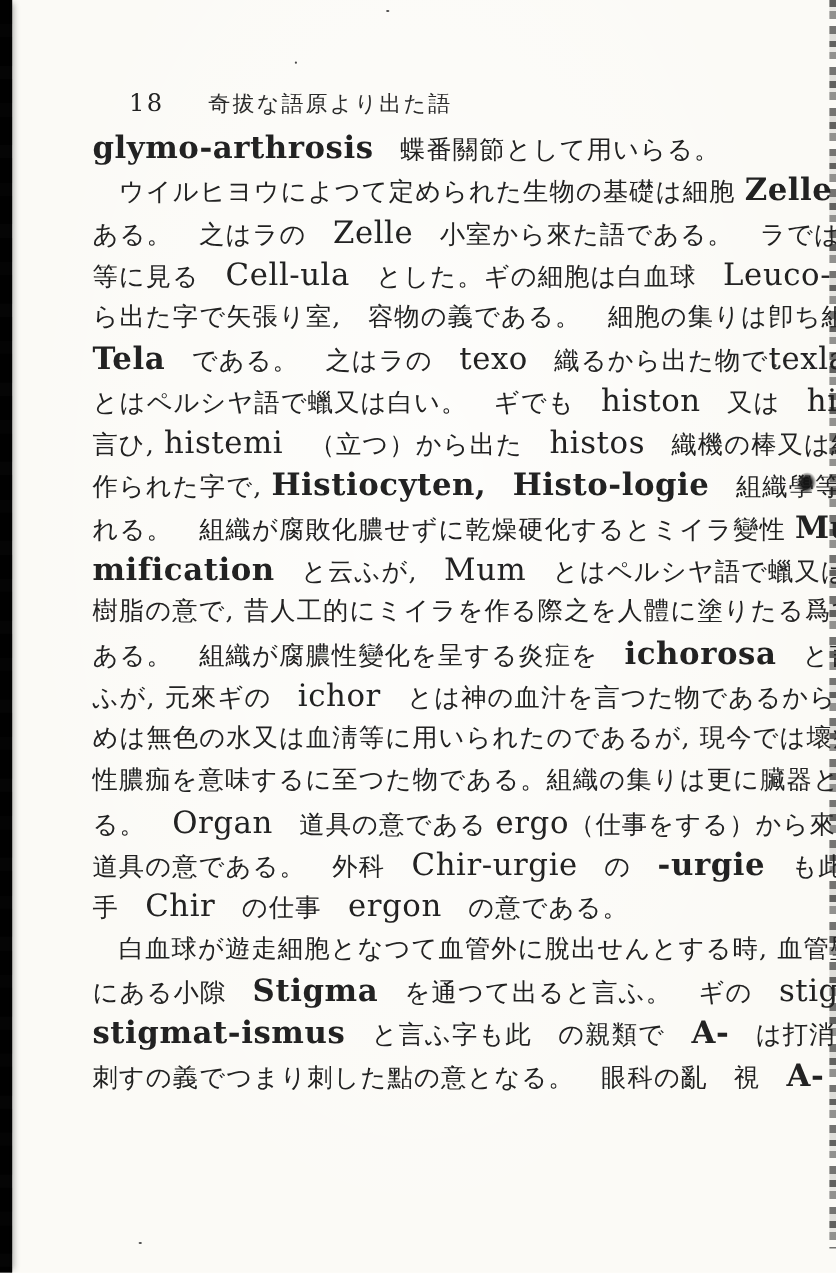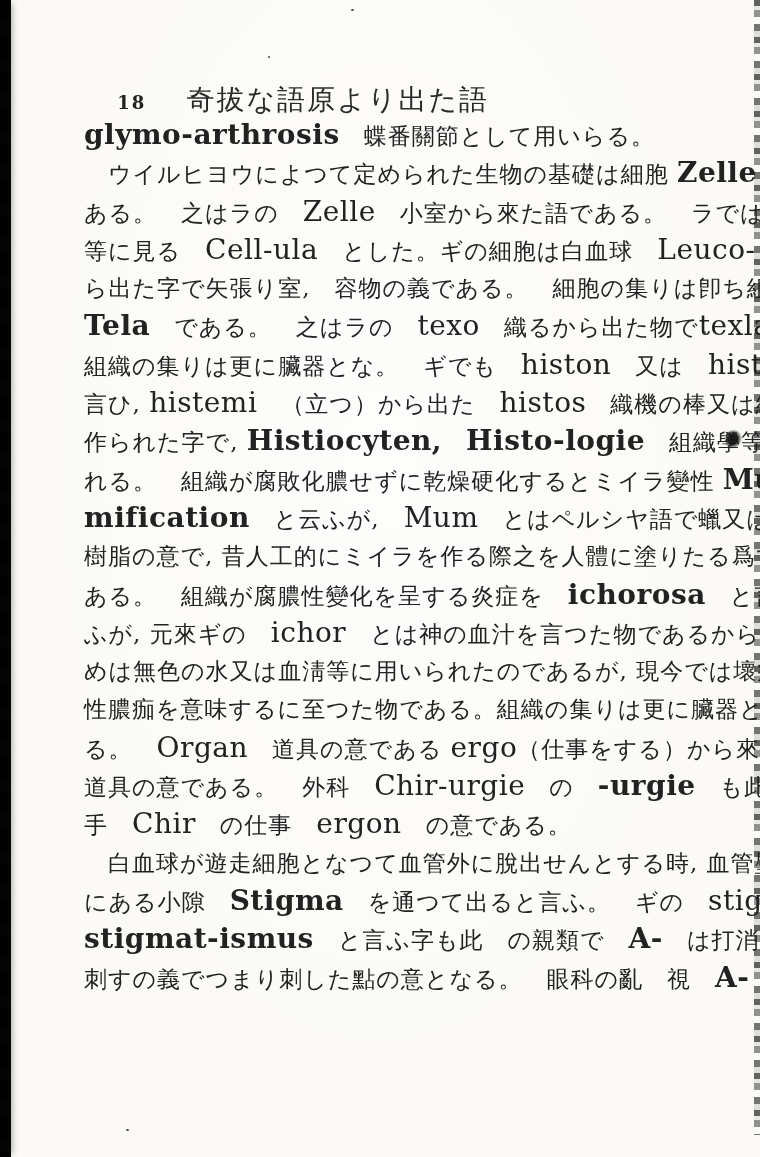--- a/index.html
+++ b/index.html
@@ -44,24 +44,24 @@
   .speck.s1 { left:351px; top:9px;  width:3px; height:2px; }
   .speck.s2 { left:268px; top:56px; width:2px; height:2px; }
   .speck.s3 { left:703px; top:331px; width:3px; height:3px; }
   .speck.s4 { left:126px; top:1129px; width:3px; height:2px; }
 
   .running-head {
     position:absolute; left:97px; top:62px;
     white-space:pre;
   }
   .page-num {
-    font-weight:700; font-size:18px; letter-spacing:2px; color:#222;
+    font-weight:400; font-size:22px; letter-spacing:2px; color:#222;
   }
   .head-title {
-    font-size:28px; letter-spacing:2px; margin-left:40px; color:#2a2a2a;
+    font-size:20px; letter-spacing:2px; margin-left:40px; color:#2a2a2a;
   }
 
   .text-block {
     position:absolute; left:84px; top:116px; width:660px;
   }
   .line {
     display:block;
     height:38.3px;
     line-height:38.3px;
     font-size:23px;
@@ -88,21 +88,21 @@
     <span class="page-num">18</span><span class="head-title">奇拔な語原より出た語</span>
   </div>
 
   <div class="text-block">
       <div class="line"><span class="lat b">glymo-arthrosis</span><span class="jp">　蝶番關節として用いらる。</span></div>
       <div class="line"><span class="jp">　ウイルヒヨウによつて定められた生物の基礎は細胞 </span><span class="lat b">Zelle</span><span class="jp"> で</span></div>
       <div class="line"><span class="jp">ある。　之はラの　</span><span class="lat">Zelle</span><span class="jp">　小室から來た語である。　ラでは之を</span></div>
       <div class="line"><span class="jp">等に見る　</span><span class="lat">Cell-ula</span><span class="jp">　とした。ギの細胞は白血球　</span><span class="lat">Leuco-</span><span class="jp"> </span><span class="lat b">cyten</span></div>
       <div class="line"><span class="jp">ら出た字で矢張り室,　容物の義である。　細胞の集りは卽ち組織</span></div>
       <div class="line"><span class="lat b">Tela</span><span class="jp">　である。　之はラの　</span><span class="lat">texo</span><span class="jp">　織るから出た物で</span><span class="lat">texla</span><span class="jp">　織</span></div>
-      <div class="line"><span class="jp">組織の集りは更に臟器とな。　ギでも　</span><span class="lat">histon</span><span class="jp">　又は　</span><span class="lat">histon</span></div>
+      <div class="line"><span class="jp">とはペルシヤ語で蠟又は白い。　ギでも　</span><span class="lat">histon</span><span class="jp">　又は　</span><span class="lat">histon</span></div>
       <div class="line"><span class="jp">言ひ, </span><span class="lat">histemi</span><span class="jp">　（立つ）から出た　</span><span class="lat">histos</span><span class="jp">　織機の棒又は組織から</span></div>
       <div class="line"><span class="jp">作られた字で, </span><span class="lat b">Histiocyten,</span><span class="jp">　</span><span class="lat b">Histo-logie</span><span class="jp">　組織學等に見ら</span></div>
       <div class="line"><span class="jp">れる。　組織が腐敗化膿せずに乾燥硬化するとミイラ變性 </span><span class="lat b">Mu-</span></div>
       <div class="line"><span class="lat b">mification</span><span class="jp">　と云ふが,　</span><span class="lat">Mum</span><span class="jp">　とはペルシヤ語で蠟又は白い</span></div>
       <div class="line"><span class="jp">樹脂の意で, 昔人工的にミイラを作る際之を人體に塗りたる爲で</span></div>
       <div class="line"><span class="jp">ある。　組織が腐膿性變化を呈する炎症を　</span><span class="lat b">ichorosa</span><span class="jp">　と言</span></div>
       <div class="line"><span class="jp">ふが, 元來ギの　</span><span class="lat">ichor</span><span class="jp">　とは神の血汁を言つた物であるから始</span></div>
       <div class="line"><span class="jp">めは無色の水又は血淸等に用いられたのであるが, 現今では壞瘍</span></div>
       <div class="line"><span class="jp">性膿痂を意味するに至つた物である。組織の集りは更に臟器とな</span></div>
       <div class="line"><span class="jp">る。　</span><span class="lat">Organ</span><span class="jp">　道具の意である </span><span class="lat">ergo</span><span class="jp">（仕事をする）から來た字で,</span></div>

